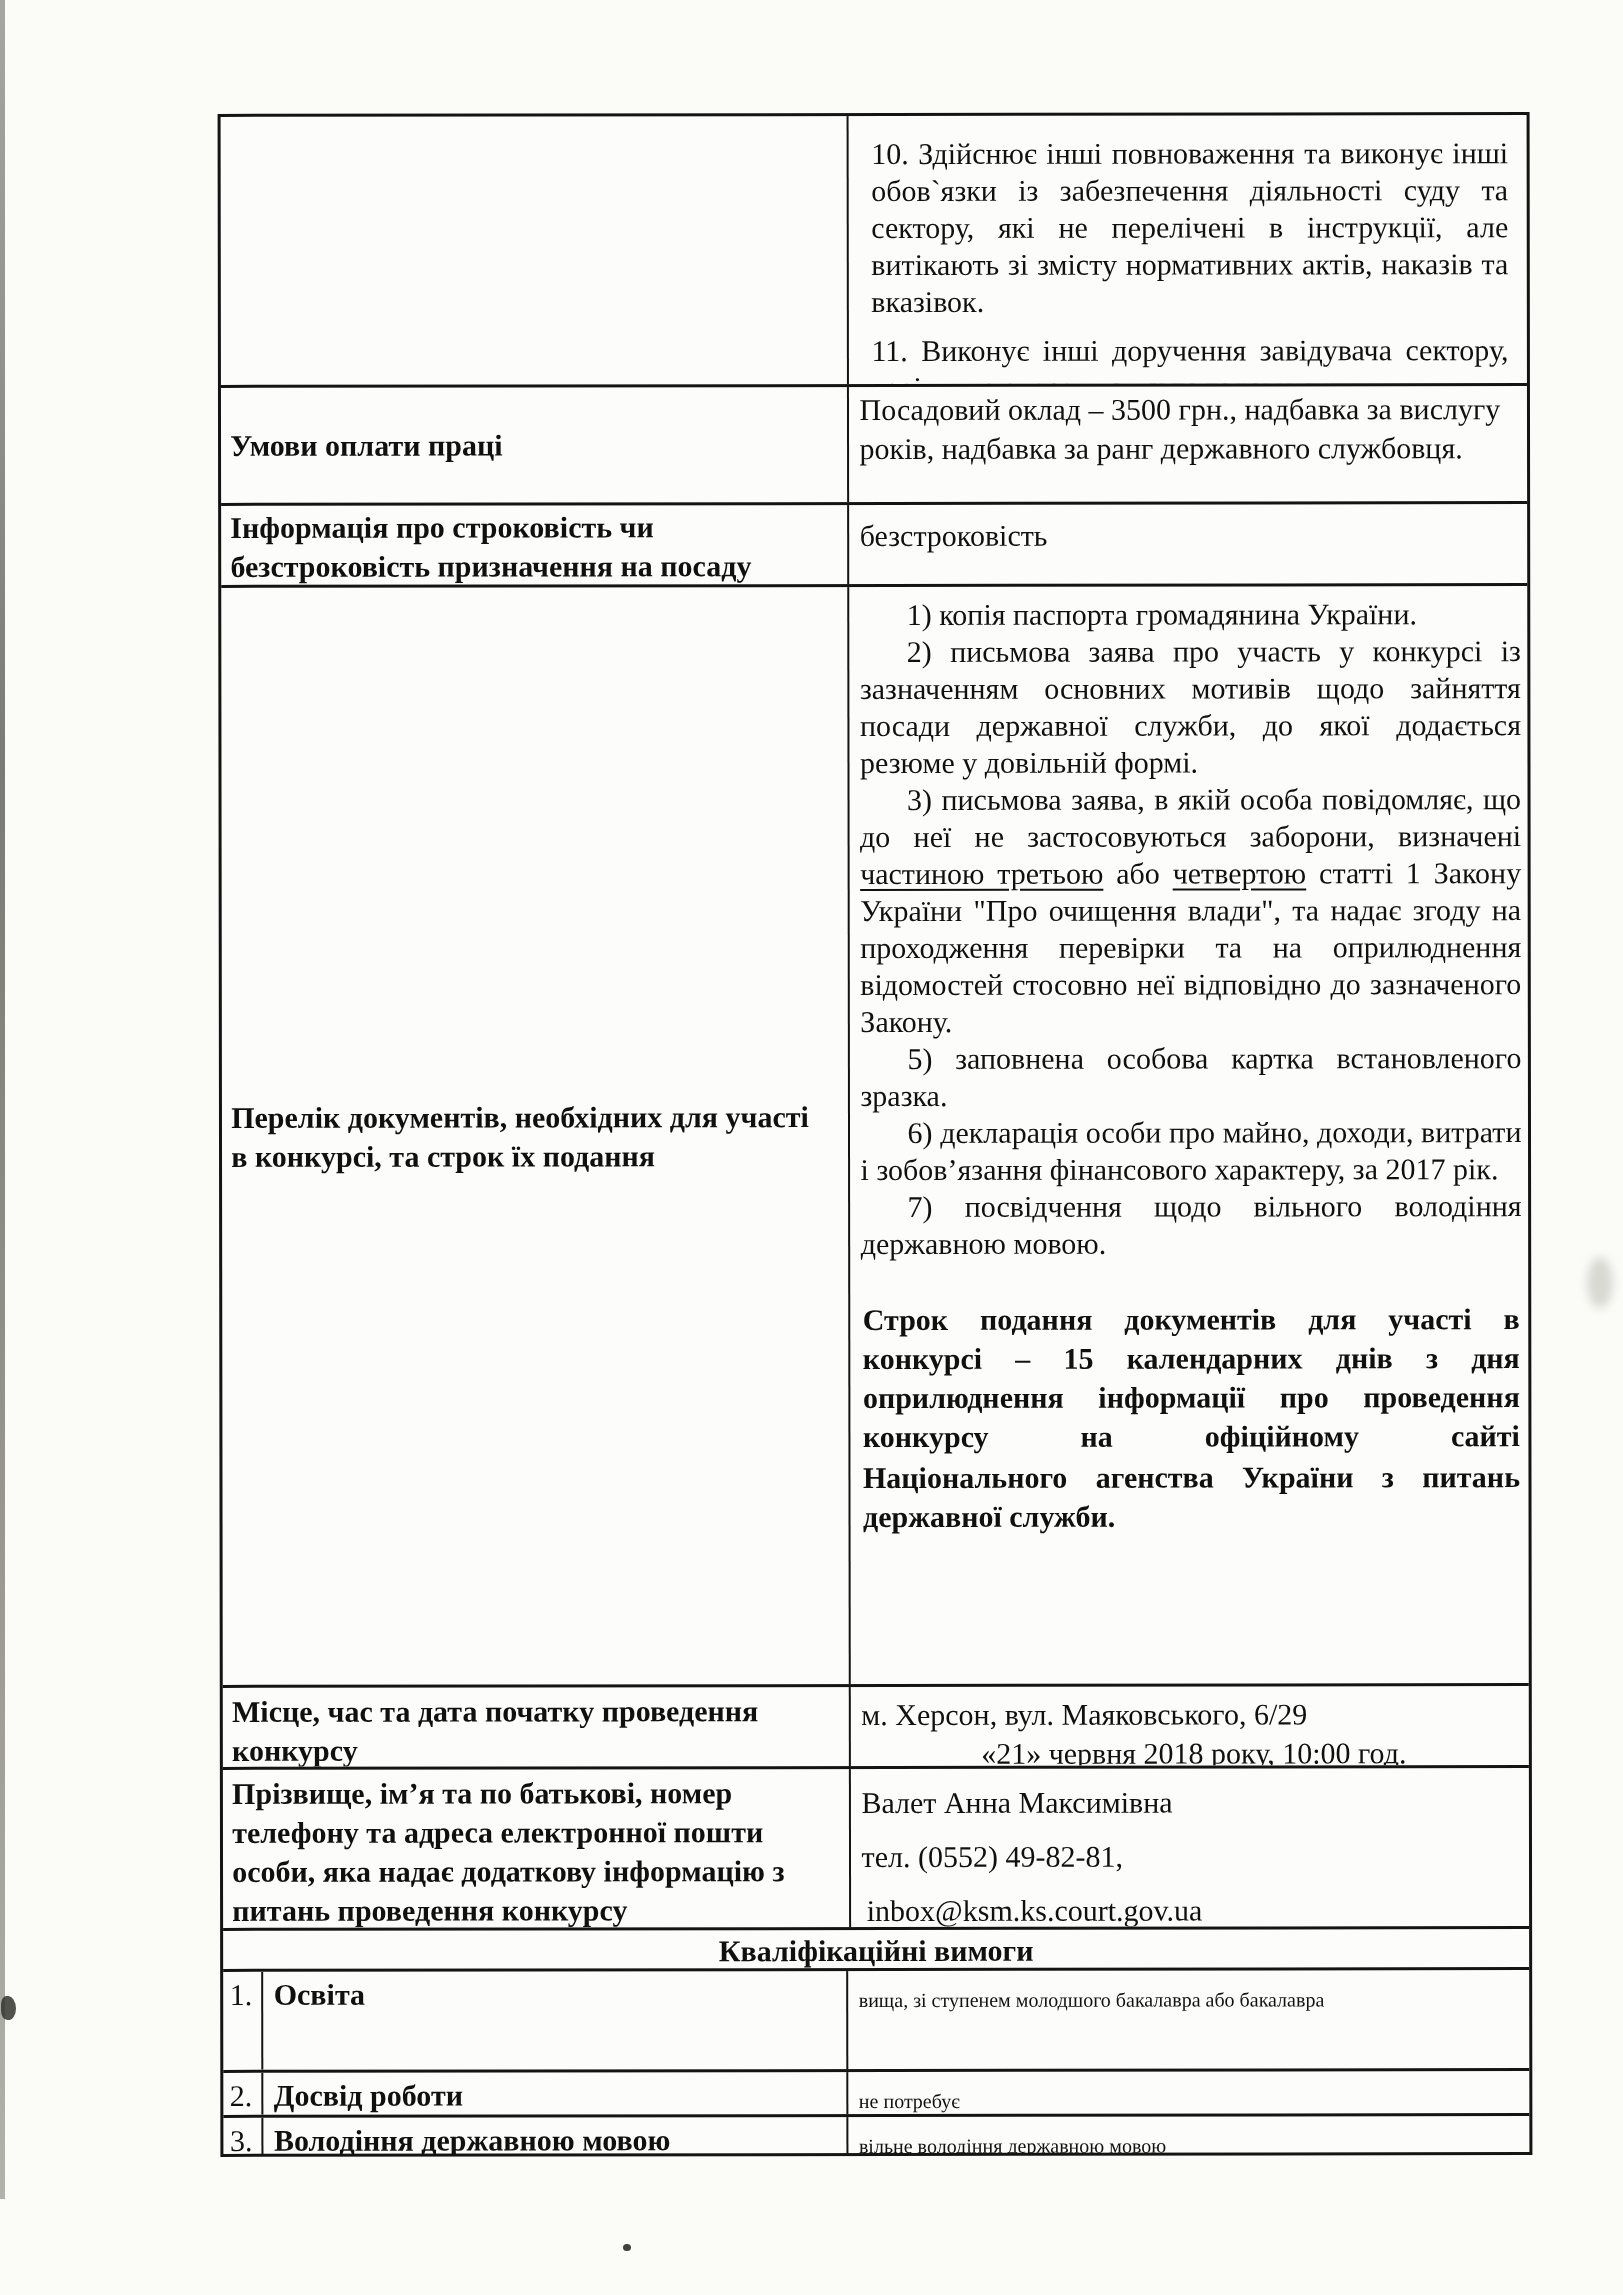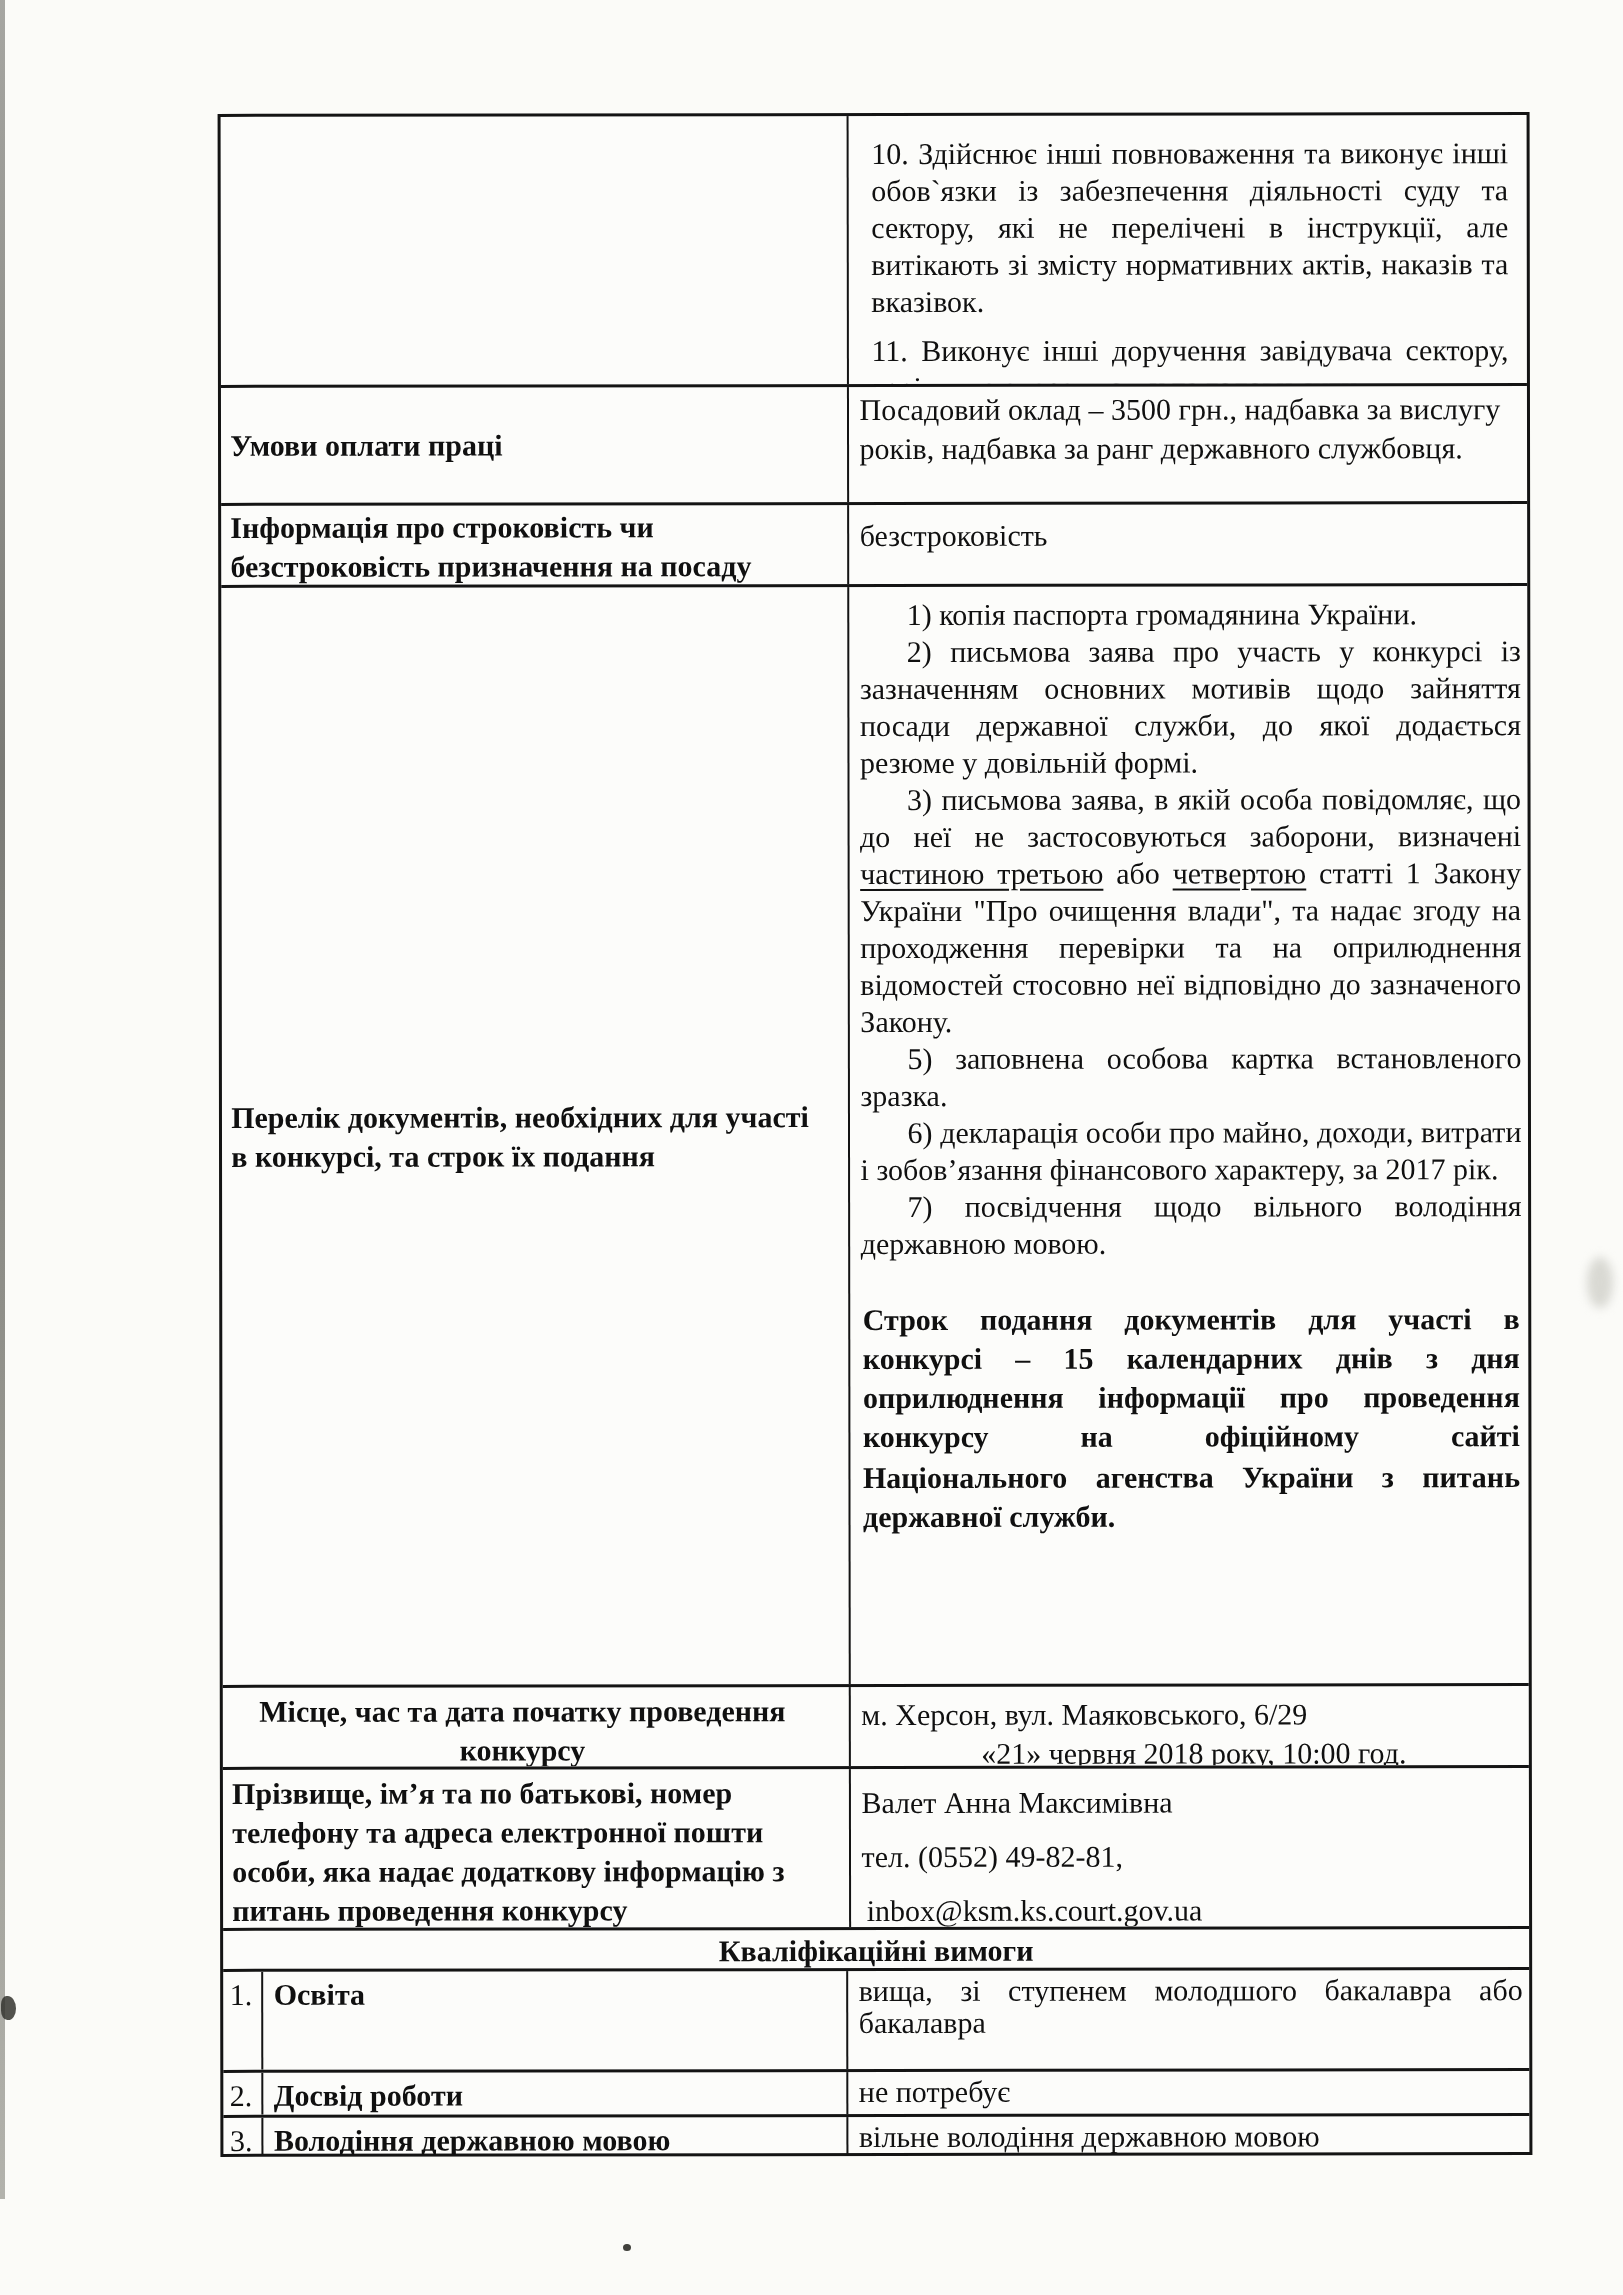--- a/index.html
+++ b/index.html
@@ -59,36 +59,36 @@
   .r3 .val{padding-top:11.8px;}
   
   .r4 .val{padding-top:9.2px;line-height:37px;}
   .r4 .val p.item{margin:0;text-align:justify;text-indent:47px;}
   .r4 .val p.item-first{text-align:left;}
   .u{text-decoration:underline;text-decoration-thickness:2px;text-underline-offset:4.6px;}
   .deadline{font-weight:bold;line-height:39px;margin-top:38px;}
   .deadline p{margin:2px;text-align:justify;}
   .deadline p.da{text-align-last:justify;}
   
-  .r5 .lbl{padding-top:3.9px;text-align:center;}
+  .r5 .lbl{padding-top:3.9px;}
   .r5 .val{padding-top:7.9px;line-height:39px;}
   .r5 .val .vline{display:block;}
   .r5 .val .vline2{padding-left:3.9px;text-align:center;}
   
   .r6 .lbl{padding-top:3.9px;}
   .r6 .val{padding-top:6.5px;line-height:54px;}
   .r6 .val .cline{display:block;}
   .r6 .val .cline3{padding-left:5.2px;}
   
   .qrow{display:flex;box-sizing:border-box;border-top:3.3px solid #141414;overflow:hidden;}
   .qnum{flex:0 0 40px;width:40px;border-right:2.6px solid #141414;
         padding:3.9px 0 0 6.5px;font-size:30px;line-height:38px;box-sizing:border-box;}
   .qlbl{flex:0 0 585px;width:585px;border-right:2.6px solid #141414;
         padding:3.9px 13px 0 10.5px;font-weight:bold;font-size:30px;line-height:38px;box-sizing:border-box;}
-  .qval{flex:1 1 auto;padding:3.9px 6.5px 0 10.5px;font-size:30px;line-height:32px;box-sizing:border-box;}
+  .qval{flex:1 1 auto;padding:3.9px 6.5px 0 10.5px;font-size:20px;line-height:50px;box-sizing:border-box;}
   .q1 .qval{text-align:justify;}
 </style>
 </head>
 <body>
 
 <div class="page">
 
   <div class="edge-band"></div>
   <div class="mark-left"></div>
   <div class="dot-bottom"></div>

